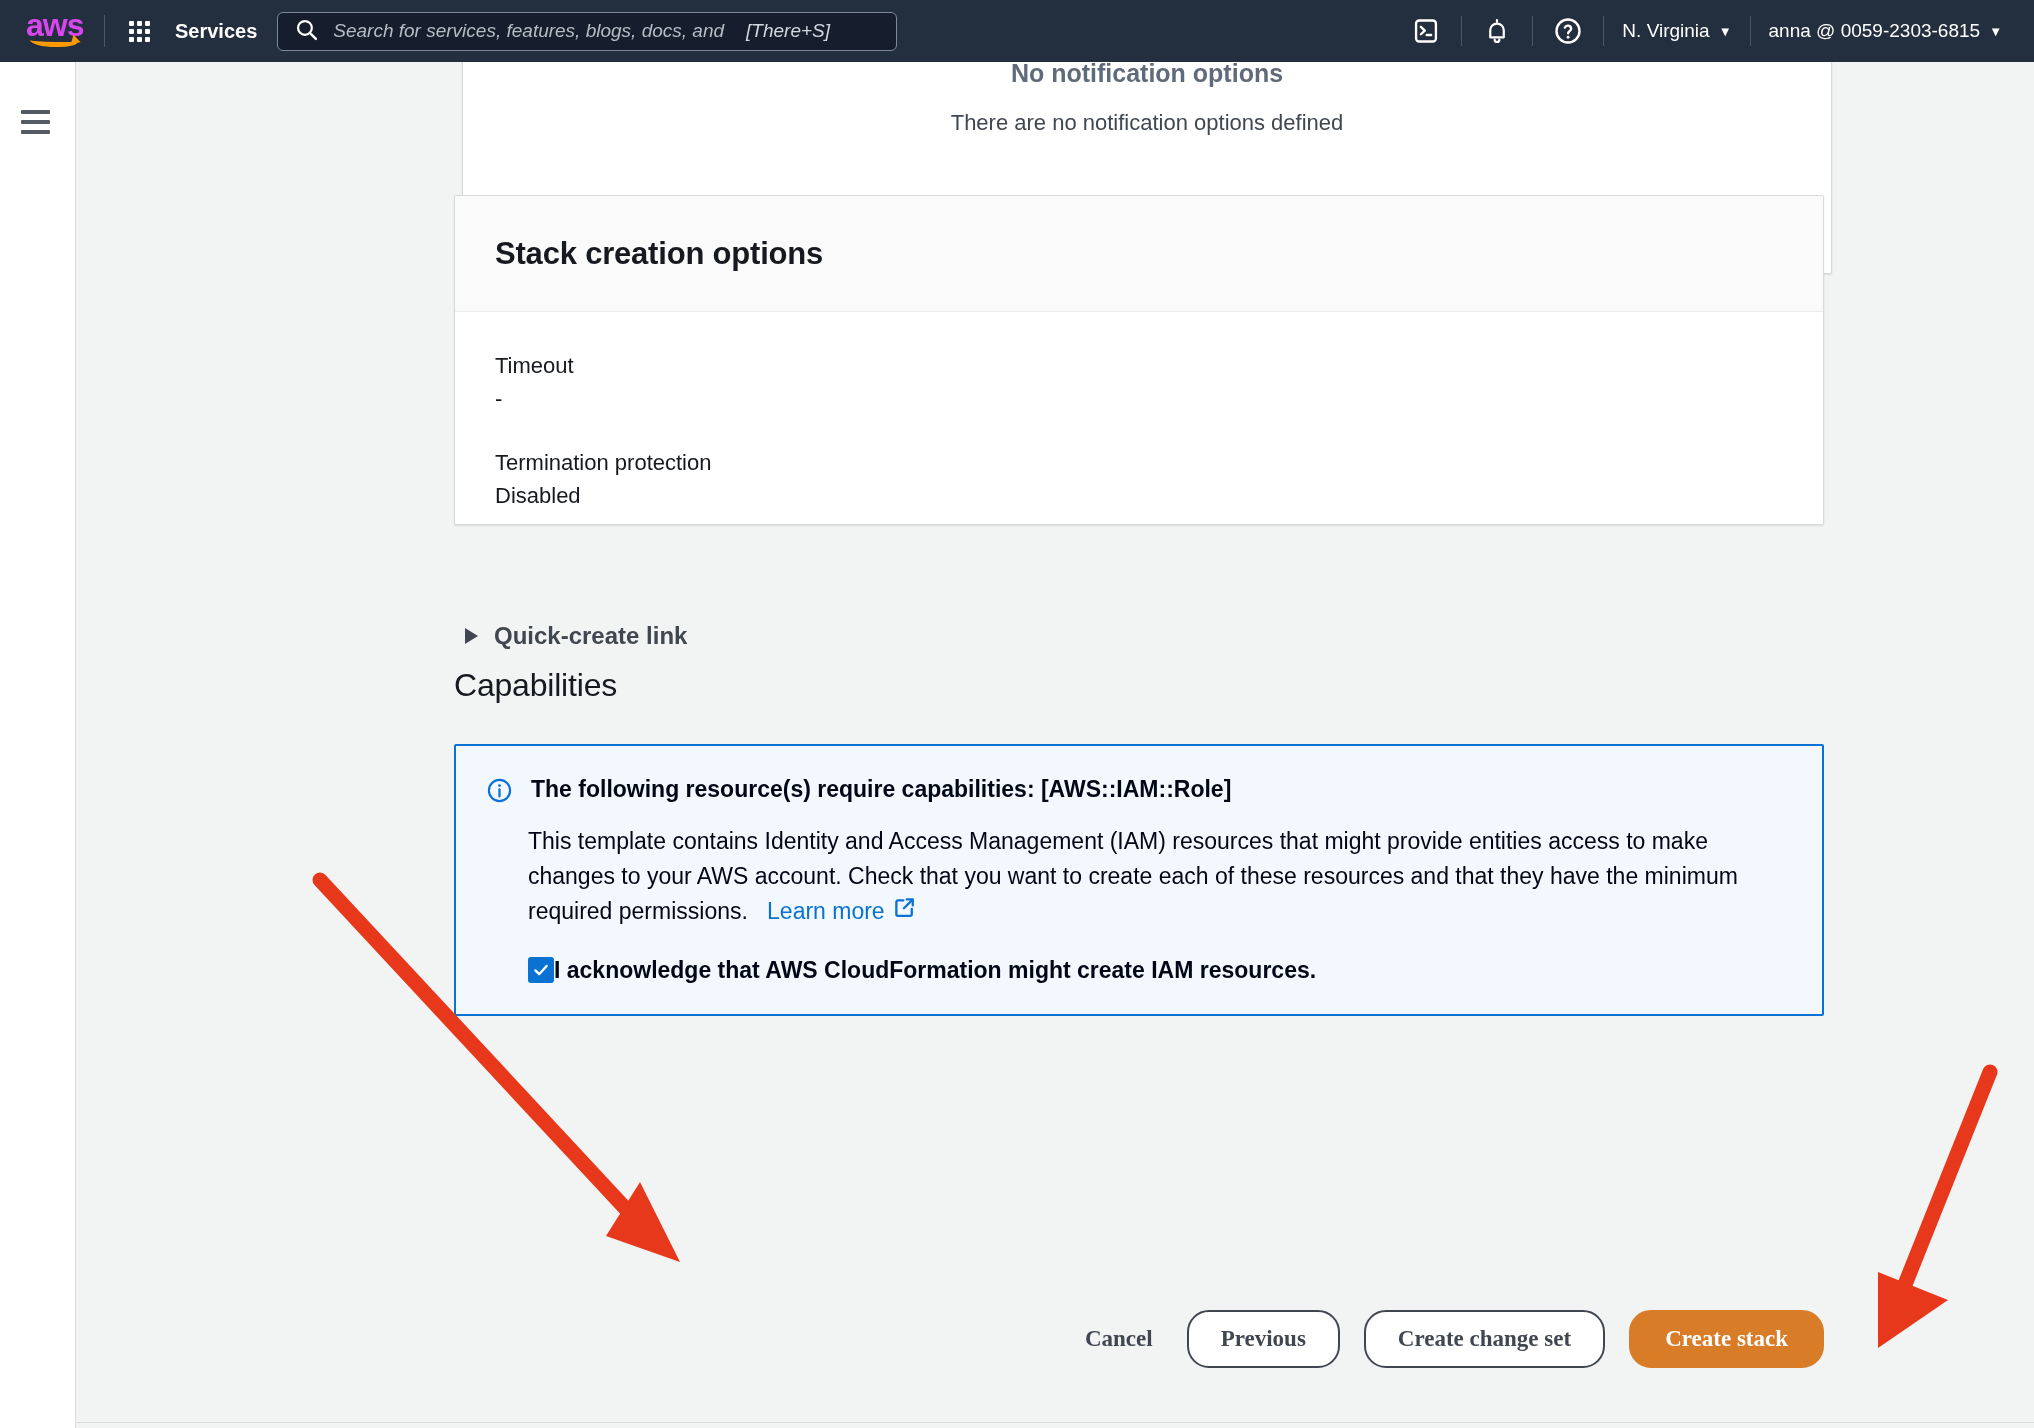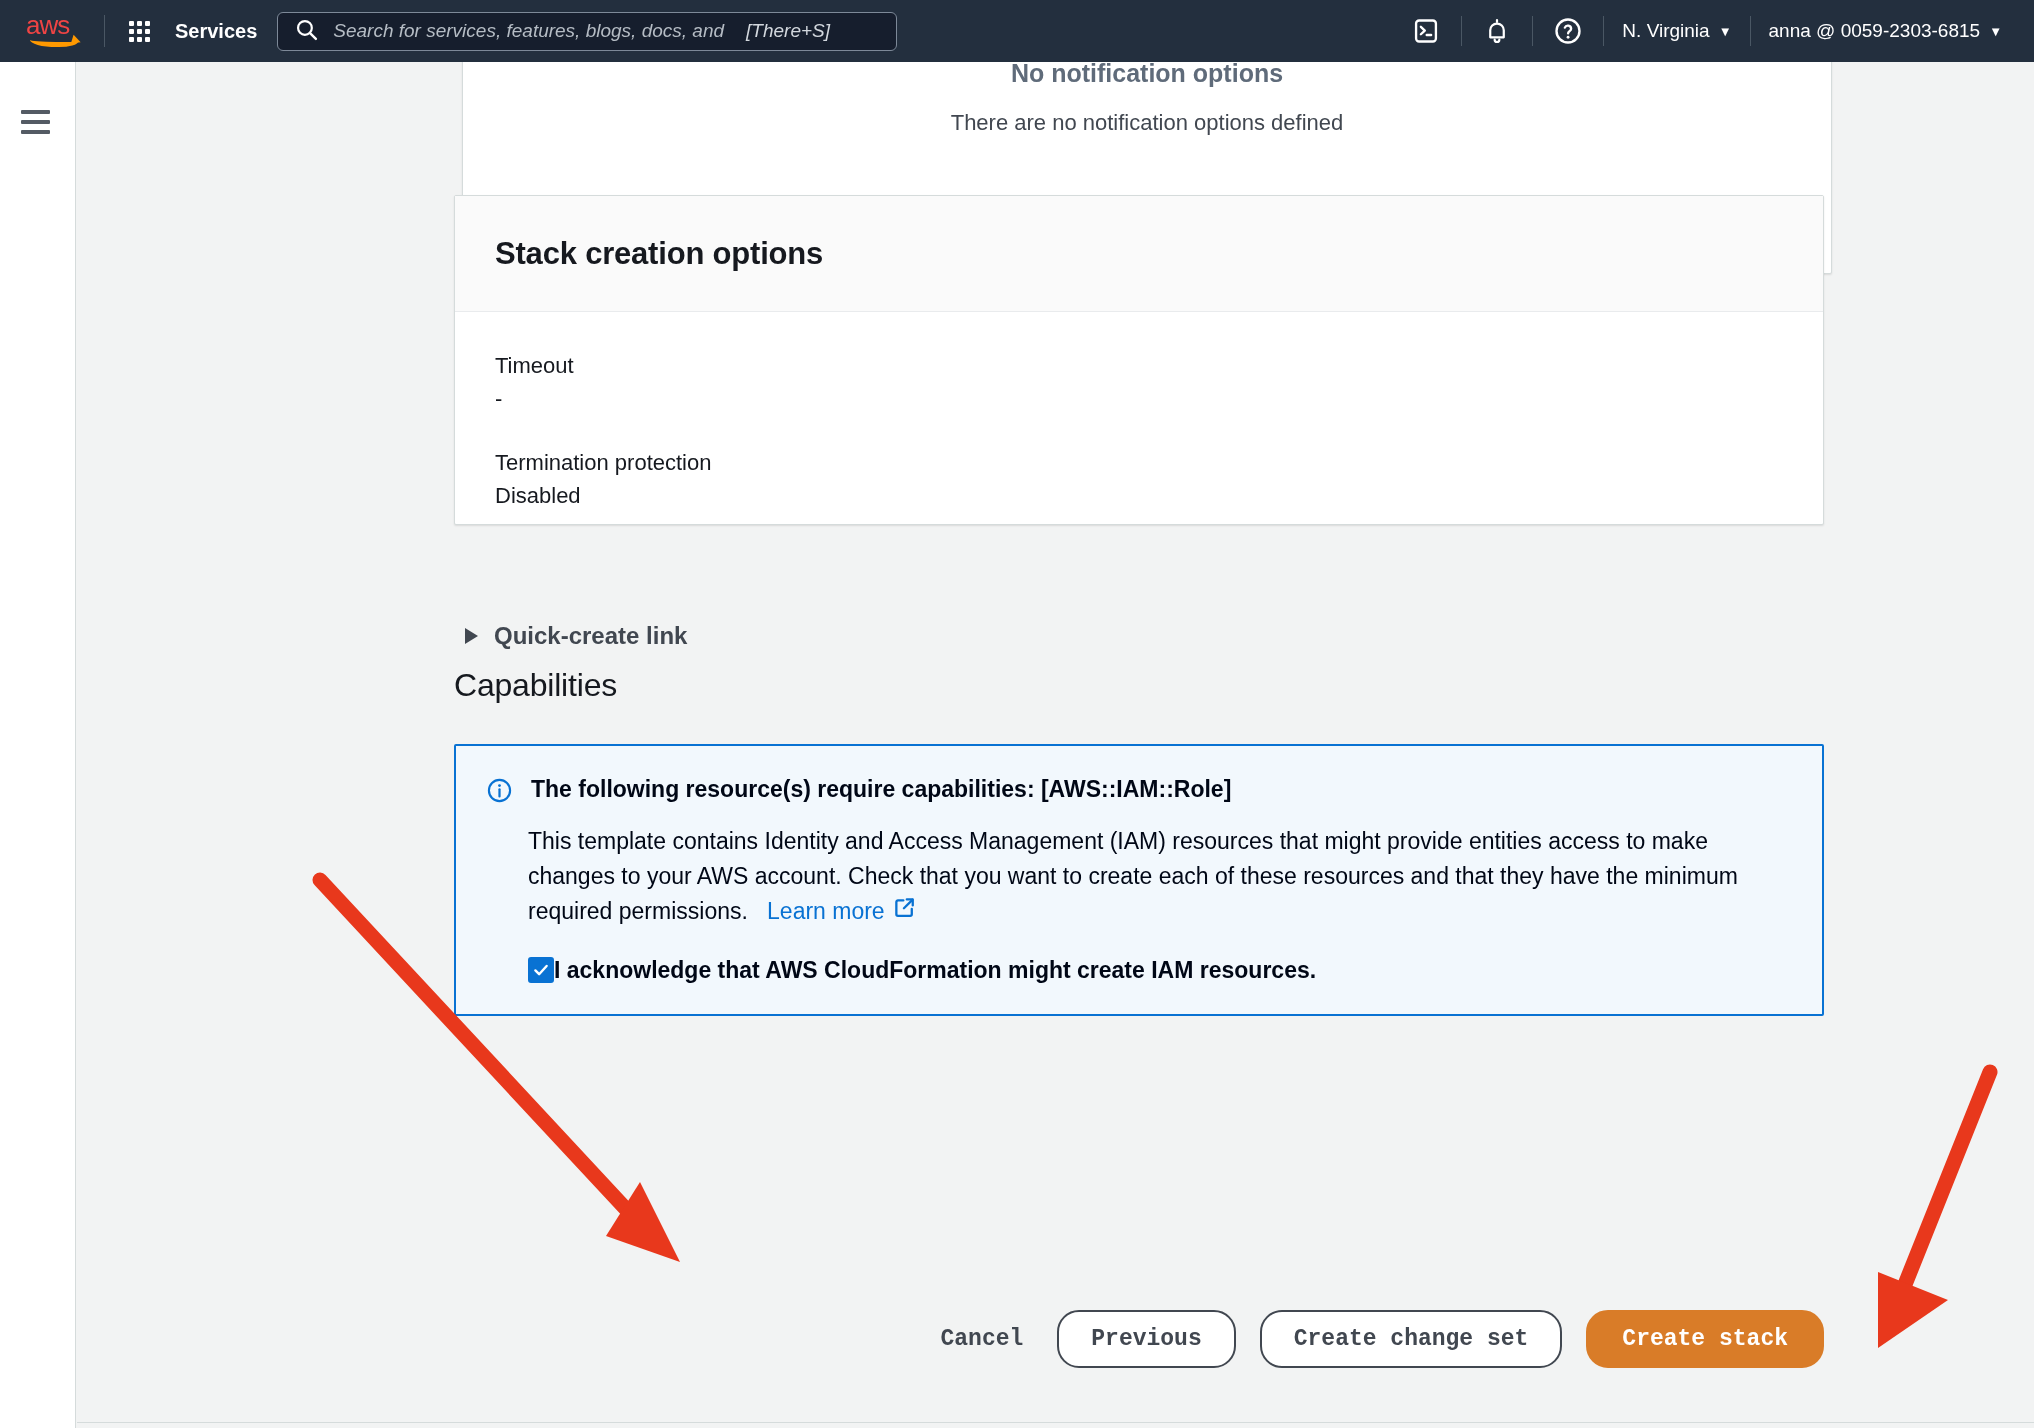--- a/index.html
+++ b/index.html
@@ -17,21 +17,21 @@
     width: 2034px; height: 62px;
     background: #232f3e;
     display: flex; align-items: center;
     z-index: 50;
   }
   .aws-logo {
     margin-left: 26px; width: 62px; height: 34px;
     position: relative; cursor: pointer;
   }
   .aws-logo .wordmark {
-    color: #ef4444; font-size: 26px; font-weight: 400;
+    color: #d946ef; font-size: 32px; font-weight: 700;
     letter-spacing: -1px; line-height: 22px;
     font-family: "Liberation Sans", sans-serif;
   }
   .aws-logo .smile {
     position: absolute; left: 4px; top: 20px;
     width: 48px; height: 13px;
     border-bottom: 5px solid #ff9900;
     border-radius: 0 0 40% 55%;
   }
   .aws-logo .smile::after {
@@ -224,21 +224,21 @@
   
   .footer {
     position: absolute; left: 0; top: 1234px;
     width: 1957px; height: 132px;
   }
   .footer-inner {
     position: absolute; right: 210px; top: 14px;
     display: flex; align-items: center; gap: 24px;
   }
   .btn {
-    font-family: Liberation Mono, monospace;
+    font-family: Liberation Serif, serif;
     font-size: 23px; font-weight: 700;
     border-radius: 22px;
     cursor: pointer; white-space: nowrap;
     display: flex; align-items: center; justify-content: center;
   }
   .btn-link {
     color: #414750; background: none; border: none;
     padding: 12px 10px;
   }
   .btn-normal {

